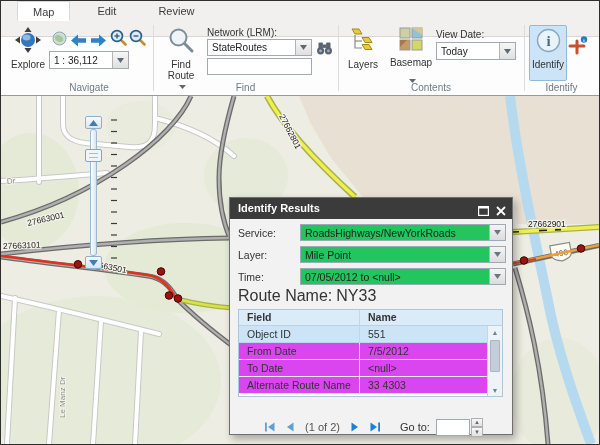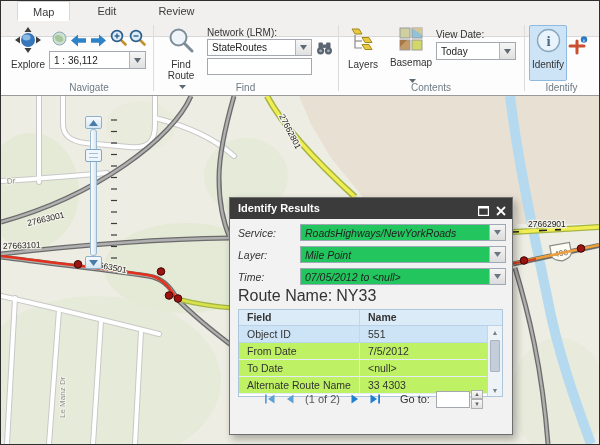--- a/index.html
+++ b/index.html
@@ -34,42 +34,42 @@
   
   .zslider-btn { position:absolute; left:84px; width:17px; height:13px; background:linear-gradient(#f6fafd,#d5e7f5); border:1px solid #8fb0ca; border-radius:2px; display:flex; align-items:center; justify-content:center; }
   .ztrack { position:absolute; left:89px; top:33px; width:7px; height:127px; background:linear-gradient(to right,#ffffff,#d3e5f2); border:1px solid #9cb8cf; border-radius:3px; }
   .zhandle { position:absolute; left:84px; top:53px; width:17px; height:13px; background:#eef5fb; border:1px solid #7fa8c8; border-radius:2px; }
   .zhandle i { display:block; height:1px; background:#a4bfd4; margin:3px 3px 0 3px; }
 
   
   .dialog { position:absolute; left:228px; top:196px; width:284px; height:238px; background:#f2f2f2; border:1px solid #6f6f6f; box-shadow:3px 4px 8px rgba(0,0,0,.3); }
   .dlg-title { position:absolute; left:0; top:0; right:0; height:21px; background:#3b3b3b; color:#fff; font-size:11px; font-weight:bold; line-height:21px; padding-left:8px; }
   .dlg-btns { position:absolute; right:6px; top:4px; display:flex; gap:7px; }
-  .dlg-row { position:absolute; left:8px; width:268px; height:17px; display:flex; align-items:center;font-style:italic; }
+  .dlg-row { position:absolute; left:8px; width:268px; height:17px; display:flex; align-items:center; }
   .dlg-row .rlbl { width:62px; font-size:10.5px; color:#333; }
   .dlg-combo { flex:1; height:17px; background:#22c55e; border:1px solid #9daab4; display:flex; align-items:center; }
   .dlg-combo .cval { flex:1; font-size:10.5px; color:#222; padding-left:4px; white-space:nowrap; overflow:hidden; }
   .dlg-combo .dd { width:16px; align-self:stretch; background:linear-gradient(#f4f4f4,#dcdcdc); border-left:1px solid #aeb6bd; display:flex; align-items:center; justify-content:center; }
   .routename { position:absolute; left:8px; top:89px; font-size:16px; color:#333; }
   .routename b { font-weight:normal; margin-left:4px; }
 
   .dtable { position:absolute; left:8px; top:111px; width:265px; height:88px; background:#fff; border:1px solid #aec6da; overflow:hidden; }
   .dthead { height:16px; background:#dcebf8; border-bottom:1px solid #b9d2e8; display:flex; font-size:10.5px; font-weight:bold; color:#333; }
   .dthead .c1 { width:121px; padding:1px 0 0 8px; border-right:1px solid #c3d7e9; }
   .dthead .c2 { flex:1; padding:1px 0 0 8px; }
-  .dtrow { height:17px; display:flex; font-size:10.5px; color:#333; border-bottom:1px solid #e2edf7; background:#bef264; }
+  .dtrow { height:17px; display:flex; font-size:10.5px; color:#333; border-bottom:1px solid #e2edf7; background:#d946ef; }
   .dtrow.sel { background:#cde4f6; border-bottom:1px solid #b9d6ee; }
   .dtrow .c1 { width:121px; padding:2px 0 0 8px; border-right:1px solid #e2edf7; }
   .dtrow.sel .c1 { border-right:1px solid #bcd8ef; }
   .dtrow .c2 { flex:1; padding:2px 0 0 8px; }
   .vscroll { position:absolute; right:0; top:16px; bottom:0; width:15px; background:#eef3f8; border-left:1px solid #c3d7e9; }
   .vscroll .arr { position:absolute; left:0; width:14px; height:12px; display:flex; align-items:center; justify-content:center; font-size:7px; color:#75838f; }
   .vscroll .thumb { position:absolute; left:2px; top:14px; width:10px; height:32px; background:#c3ceda; border:1px solid #a9b6c2; border-radius:1px; }
 
-  .pager { position:absolute; left:0; right:0; top:188px; height:26px; display:flex; align-items:center; justify-content:center; }
+  .pager { position:absolute; left:0; right:0; top:216px; height:26px; display:flex; align-items:center; justify-content:center; }
   .pager .pgicon { margin:0 4px; display:flex; }
   .pager .pgtext { font-size:11px; color:#555; margin:0 6px; }
   .goto-lbl { font-size:11px; color:#333; margin:0 6px 0 14px; }
   .goto-input { width:34px; height:17px; border:1px solid #a3a9ae; font-size:10px; padding:0 3px; font-family:"Liberation Sans",sans-serif; }
   .spinner { width:12px; height:19px; display:flex; flex-direction:column; margin-left:1px; }
   .spinner span { flex:1; background:linear-gradient(#f8f8f8,#e2e2e2); border:1px solid #b0b0b0; display:flex; align-items:center; justify-content:center; font-size:6px; color:#666; }
 </style>
 </head>
 <body>
 
@@ -119,21 +119,21 @@
         <line x1="7" y1="4.5" x2="7" y2="9.5" stroke="#2c5f8a" stroke-width="1.4"></line>
       </svg>
     </span>
     <span class="smallicon" style="left:128px; top:28px;">
       <svg width="17" height="17" viewBox="0 0 17 17">
         <line x1="10.5" y1="10.5" x2="15.5" y2="15.5" stroke="#c2912e" stroke-width="2.6" stroke-linecap="round"></line>
         <circle cx="7" cy="7" r="5.4" fill="#ddebf6" stroke="#2c5f8a" stroke-width="1.7"></circle>
         <line x1="4.5" y1="7" x2="9.5" y2="7" stroke="#2c5f8a" stroke-width="1.4"></line>
       </svg>
     </span>
-    <div class="combo" style="left:48px; top:50px; width:97px; height:18px;">
+    <div class="combo" style="left:48px; top:50px; width:80px; height:18px;">
       <span class="cval">1 : 36,112</span>
       <span class="dd">
           <svg width="7" height="5" viewBox="0 0 7 5">
             <polygon points="0,0 7,0 3.5,5" fill="#5e6a73"></polygon>
           </svg>
         </span>
     </div>
     <div class="grp-label" style="left:12px; width:152px;">Navigate</div>
     <div class="grp-sep" style="left:152px;"></div>
 

